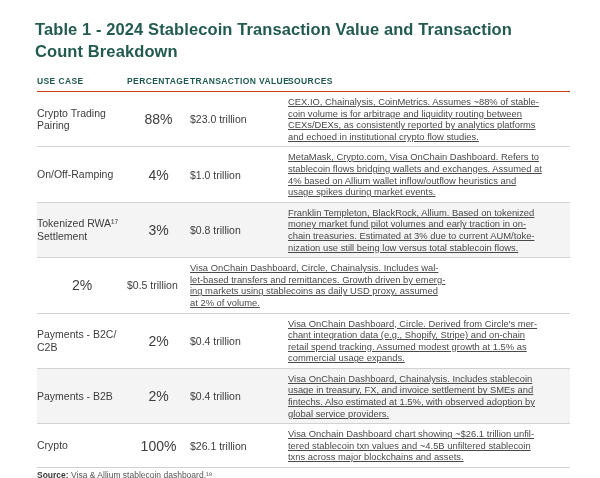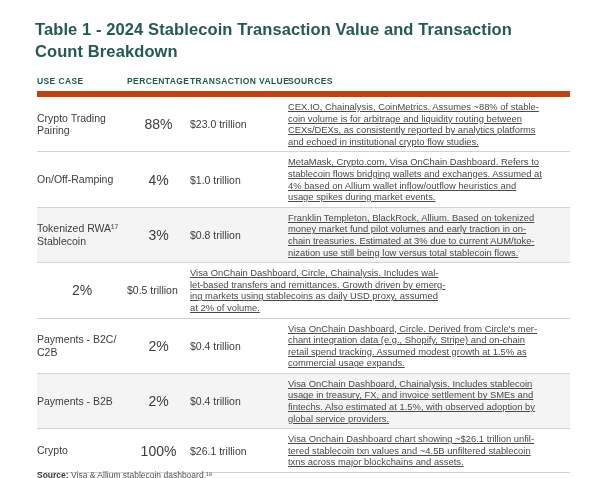--- a/index.html
+++ b/index.html
@@ -13,21 +13,21 @@
   .title {
     position: absolute; left: 35px; top: 6px; width: 545px;
     font-size: 16.5px; font-weight: bold; line-height: 22px;
     color: #235b51; white-space: pre-line; letter-spacing: 0.1px;
   }
 
   .table { position: absolute; left: 37px; top: 64px; width: 533px; }
 
   .thead {
     display: grid; grid-template-columns: 90px 63px 98px 282px;
-    border-bottom: 6px solid #c2410c; padding-bottom: 5px;
+    border-bottom: 1px solid #c2410c; padding-bottom: 5px;
   }
   .th {
     font-size: 8.5px; font-weight: bold; letter-spacing: 0.4px;
     color: #1f5a50; text-transform: uppercase; white-space: nowrap;
   }
 
   .row {
     display: grid; grid-template-columns: 90px 63px 98px 282px;
     align-items: center; border-bottom: 1px solid #d2d2d2;
     background: #ffffff;
@@ -87,21 +87,21 @@
       <div class="cell-pct">4%</div>
       <div class="cell-value">$1.0 trillion</div>
       <div class="cell-sources">MetaMask, Crypto.com, Visa OnChain Dashboard. Refers to
 stablecoin flows bridging wallets and exchanges. Assumed at
 4% based on Allium wallet inflow/outflow heuristics and
 usage spikes during market events.</div>
     </div>
 
     <div class="row shaded">
       <div class="cell-usecase">Tokenized RWA¹⁷
-Stablecoin</div>
+Settlement</div>
       <div class="cell-pct">3%</div>
       <div class="cell-value">$0.8 trillion</div>
       <div class="cell-sources">Franklin Templeton, BlackRock, Allium. Based on tokenized
 money market fund pilot volumes and early traction in on-
 chain treasuries. Estimated at 3% due to current AUM/toke-
 nization use still being low versus total stablecoin flows.</div>
     </div>
 
     <div class="row">
       <div class="cell-pct">2%</div>

